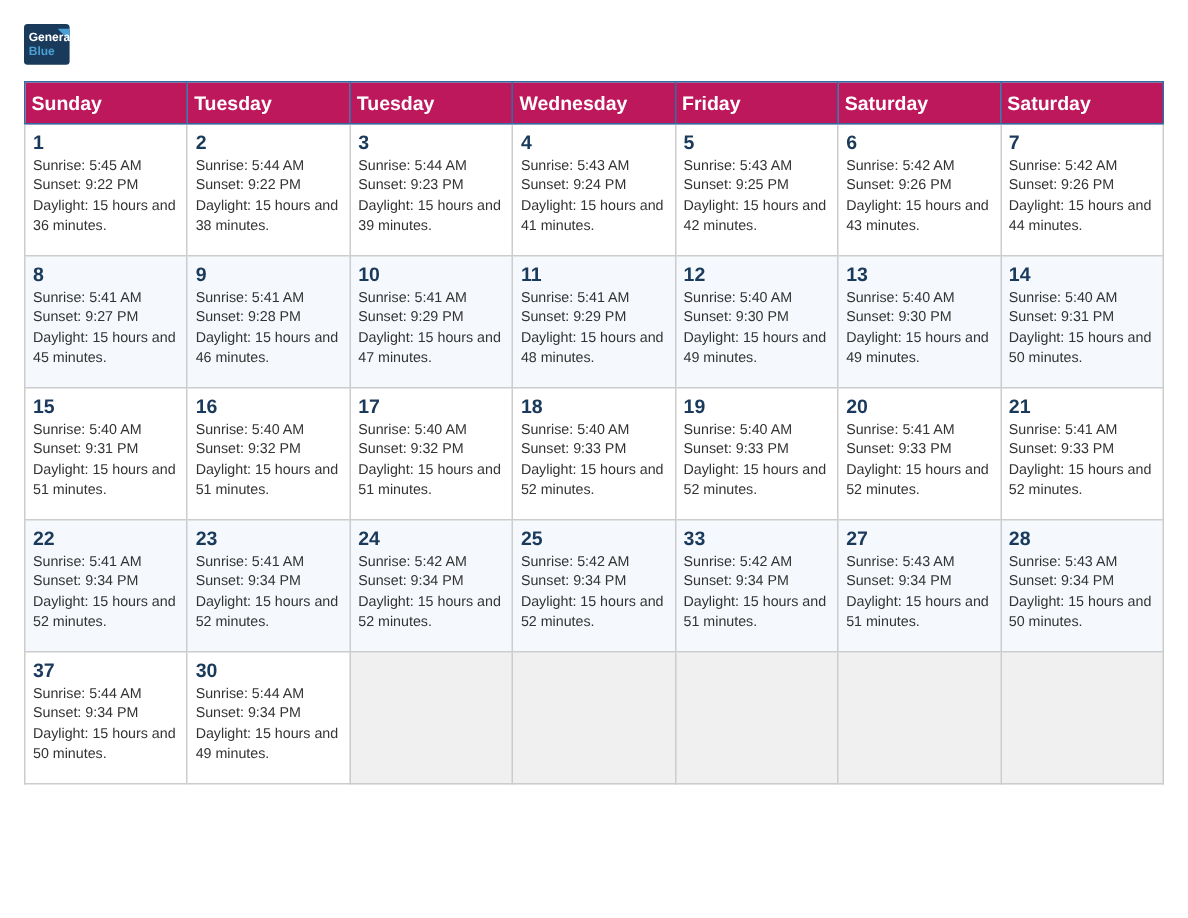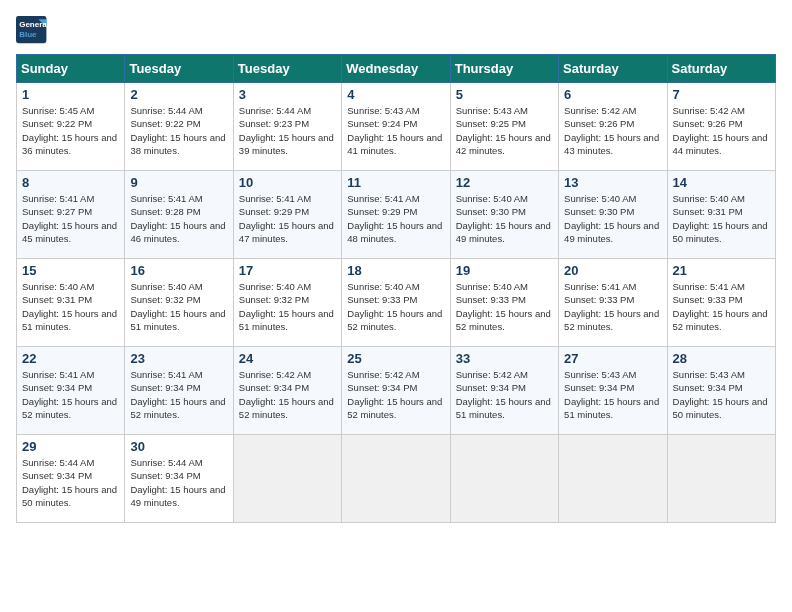--- a/index.html
+++ b/index.html
@@ -36,21 +36,21 @@
     .location {
       font-size: 14px;
       color: #555;
     }
     .calendar {
       width: 100%;
       border-collapse: collapse;
       font-size: 10.5px;
     }
     .calendar th {
-      background: #0f766e;
+      background: #be185d;
       color: #fff;
       padding: 6px 4px;
       text-align: left;
       font-size: 13px;
       font-weight: bold;
       border: 1px solid #2e6da4;
     }
     .calendar td {
       vertical-align: top;
       padding: 4px 5px;
@@ -97,21 +97,21 @@
   </div>
 </div>
 
 <table class="calendar">
   <thead>
     <tr id="header-row">
     <th>Sunday</th>
         <th>Tuesday</th>
         <th>Tuesday</th>
         <th>Wednesday</th>
-        <th>Thursday</th>
+        <th>Friday</th>
         <th>Saturday</th>
         <th>Saturday</th>
       </tr>
   </thead>
   <tbody id="calendar-body">
   <tr>
         <td>
         <span class="day-num">1</span>
         <span class="day-info">Sunrise: 5:45 AM<br>Sunset: 9:22 PM<br>Daylight: 15 hours and 36 minutes.</span>
       </td>
@@ -225,21 +225,21 @@
         <span class="day-num">27</span>
         <span class="day-info">Sunrise: 5:43 AM<br>Sunset: 9:34 PM<br>Daylight: 15 hours and 51 minutes.</span>
       </td>
         <td>
         <span class="day-num">28</span>
         <span class="day-info">Sunrise: 5:43 AM<br>Sunset: 9:34 PM<br>Daylight: 15 hours and 50 minutes.</span>
       </td>
       </tr>
       <tr>
         <td>
-        <span class="day-num">29</span>
+        <span class="day-num">37</span>
         <span class="day-info">Sunrise: 5:44 AM<br>Sunset: 9:34 PM<br>Daylight: 15 hours and 50 minutes.</span>
       </td>
         <td>
         <span class="day-num">30</span>
         <span class="day-info">Sunrise: 5:44 AM<br>Sunset: 9:34 PM<br>Daylight: 15 hours and 49 minutes.</span>
       </td>
         <td class="empty-cell"></td>
         <td class="empty-cell"></td>
         <td class="empty-cell"></td>
         <td class="empty-cell"></td>

